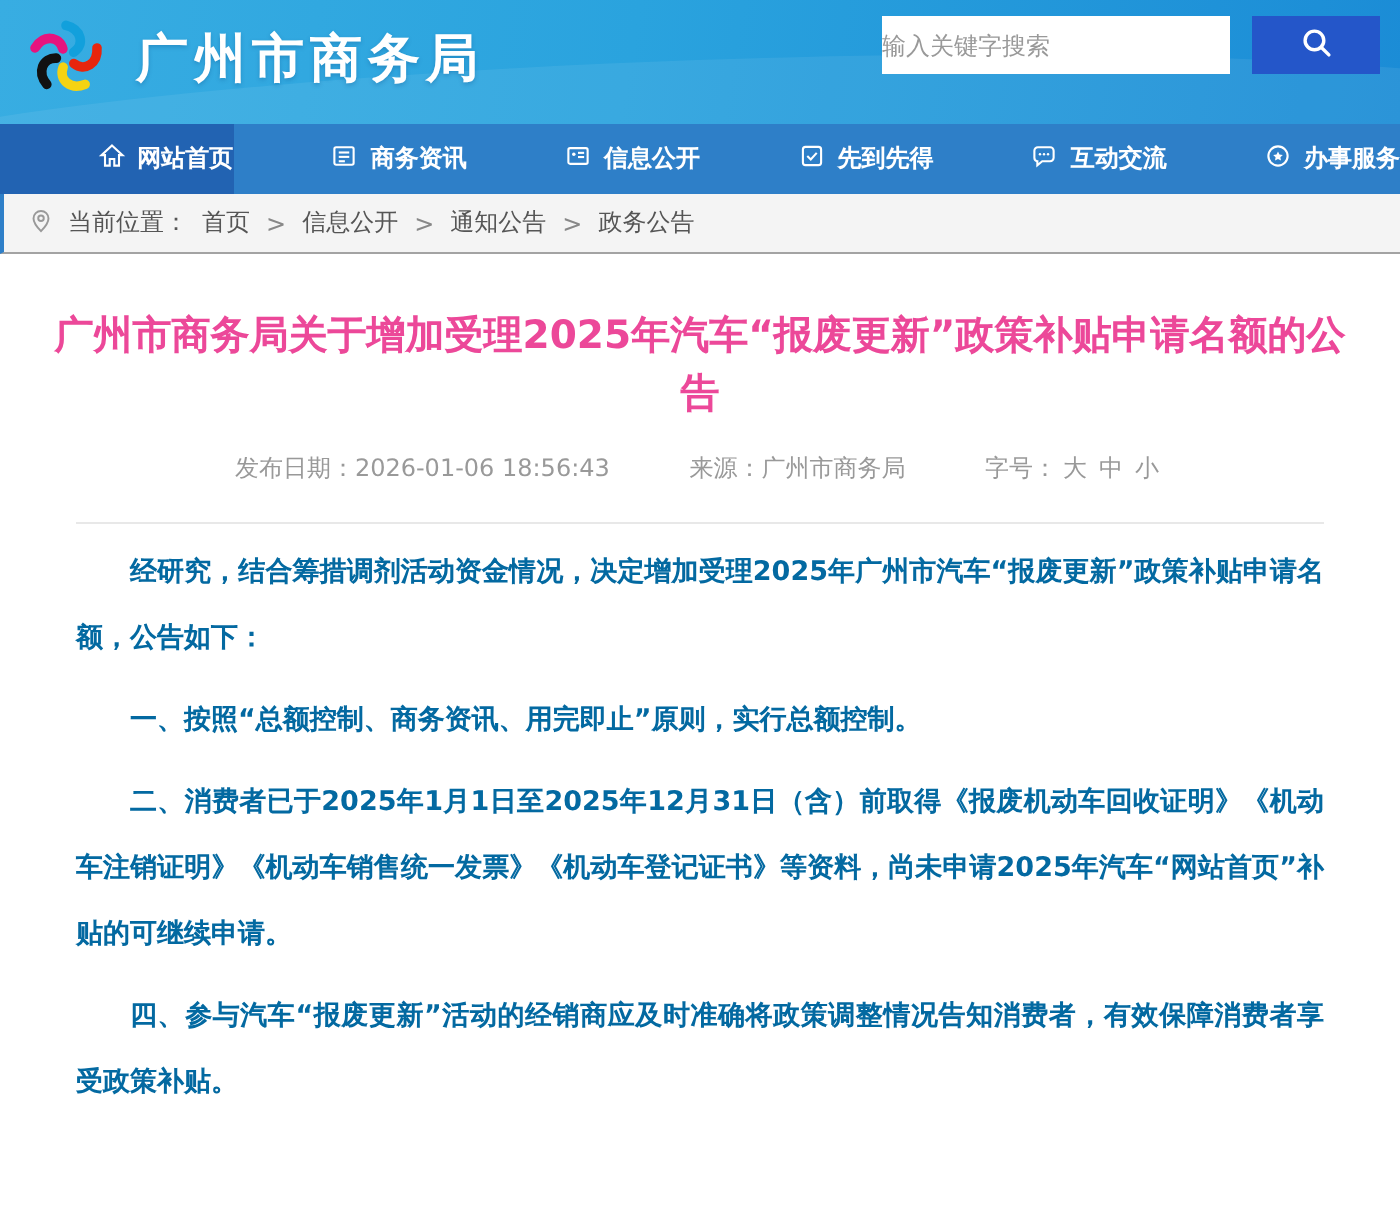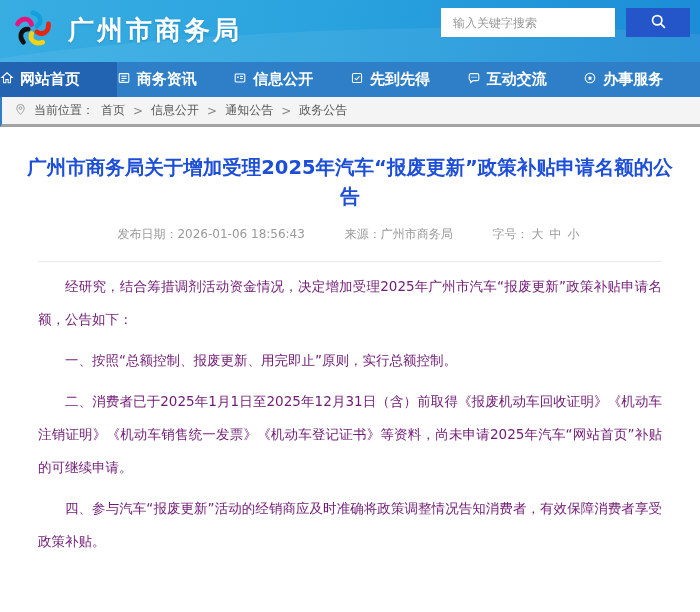--- a/index.html
+++ b/index.html
@@ -24,61 +24,61 @@
   .brand-text .cn {
     color:#fff; font-size:26px; font-weight:bold; letter-spacing:3px;
     text-shadow:0 1px 2px rgba(0,60,120,.25); line-height:1.15;
   }
   .brand-text .en {
     color:#fff; font-size:10.5px; font-weight:bold; letter-spacing:.4px; opacity:.95;
   }
   .search { margin-left:auto; display:flex; align-self:flex-start; margin-top:8px; z-index:1; }
   .search input {
     width:174px; height:29px; border:none; outline:none; background:#fff;
-    font-size:12px; padding:0 12px; color:#333;
+    font-size:12px; padding:0 0; color:#333;
   }
   .search input::placeholder { color:#999; }
   .search .btn {
     width:64px; height:29px; margin-left:11px; border:none; cursor:pointer;
     background:#2456c9; display:flex; align-items:center; justify-content:center;
   }
 
   
   .nav { height:35px; background:#2e7fc8; display:flex; }
   .nav-item {
-    flex:1; display:flex; align-items:center; justify-content:flex-start; gap:6px;
-    color:#fff; font-size:15px; font-weight:bold; cursor:pointer; white-space:nowrap;
+    flex:1; display:flex; align-items:center; justify-content:flex-end; gap:6px;
+    color:#fff; font-size:12px; font-weight:bold; cursor:pointer; white-space:nowrap;
   }
   .nav-item.active { background:#2263b2; }
   .nav-item svg { flex:0 0 auto; }
 
   
   .crumb {
-    height:30px; background:#f4f4f4; border-bottom:3px solid #a3a3a3;
+    height:30px; background:#f4f4f4; border-bottom:1px solid #a3a3a3;
     border-left:2px solid #2e7fc8;
     display:flex; align-items:center; padding:0 12px; gap:7px;
     font-size:12px; color:#555;text-align:center;
   }
   .crumb a { color:#555; text-decoration:none; cursor:pointer; }
   .crumb .sep { color:#888; margin:0 1px; }
 
   
   .title-wrap { padding:0 20px; }
   .a-title {
-    margin-top:26px; text-align:center; color:#1d4ed8;
+    margin-top:26px; text-align:center; color:#ec4899;
     font-size:19.5px; font-weight:bold; line-height:1.5; letter-spacing:0;
   }
   .a-meta { margin-top:14px; text-align:center; font-size:12px; color:#999; }
   .a-meta .grp { margin:0 18px; }
   .a-meta .sz { margin:0 3px; cursor:pointer; }
   .article { padding:0 38px; }
   .divider { border-bottom:1px solid #e8e8e8; margin-top:18px; }
   .article p {
-    font-size:13.5px; color:#701a75; line-height:33px;
-    text-indent:2em; margin:8px 0; text-align:justify;
+    font-size:13.5px; color:#0369a1; line-height:33px;
+    text-indent:2em; margin:8px 0; text-align:justify;font-weight:bold;
   }
 </style>
 </head>
 <body>
 
 <div class="header">
   <div class="brand">
     <span>
       <svg width="46" height="46" viewBox="0 0 48 48">
         <g fill="none" stroke-linecap="round" stroke-width="5">
@@ -197,17 +197,17 @@
     </span>
     <span class="grp">
       <span>字号：</span><span class="sz">大</span><span class="sz">中</span><span class="sz">小</span>
     </span>
   </div>
 </div>
 
 <div class="article">
   <div class="divider"></div>
   <p>经研究，结合筹措调剂活动资金情况，决定增加受理2025年广州市汽车“报废更新”政策补贴申请名额，公告如下：</p>
-  <p>一、按照“总额控制、报废更新、用完即止”原则，实行总额控制。</p>
+  <p>一、按照“总额控制、商务资讯、用完即止”原则，实行总额控制。</p>
   <p>二、消费者已于2025年1月1日至2025年12月31日（含）前取得《报废机动车回收证明》《机动车注销证明》《机动车销售统一发票》《机动车登记证书》等资料，尚未申请2025年汽车“网站首页”补贴的可继续申请。</p>
   <p>四、参与汽车“报废更新”活动的经销商应及时准确将政策调整情况告知消费者，有效保障消费者享受政策补贴。</p>
 
 </div>
 
 </body></html>

